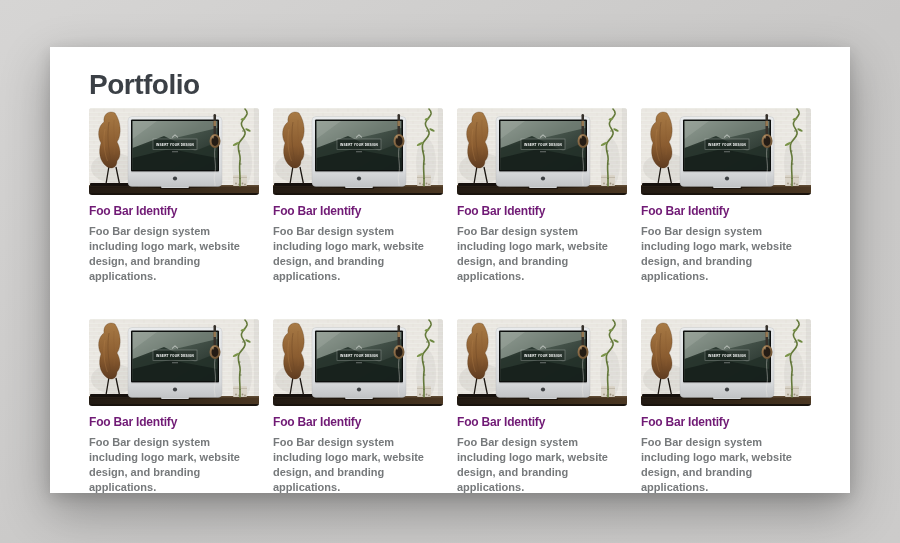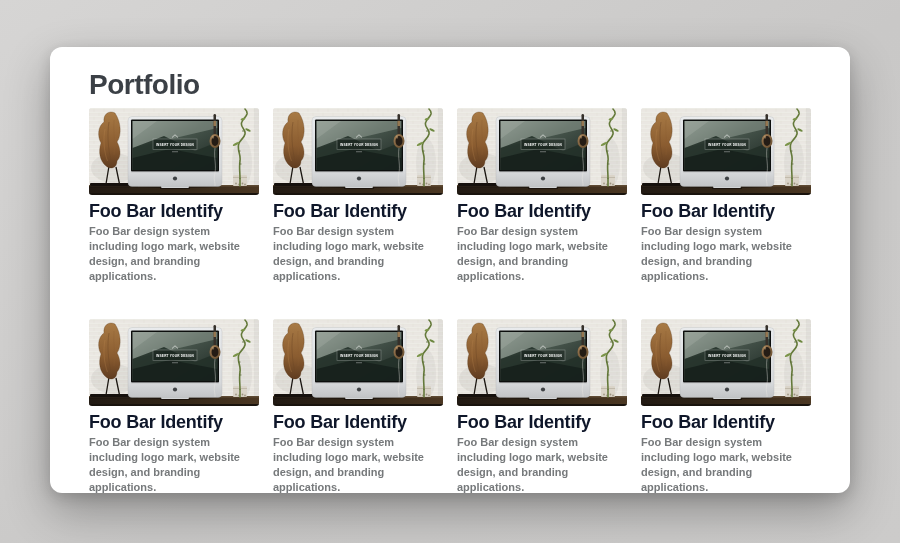--- a/index.html
+++ b/index.html
@@ -7,42 +7,41 @@
   body {
     font-family:"Liberation Sans", sans-serif;
     background:linear-gradient(145deg,#d6d5d4 0%,#c9c8c7 55%,#cccbca 100%);
     position:relative;
   }
   .panel {
     position:absolute; left:50px; top:47px; width:800px; height:446px;
     background:#ffffff;
     box-shadow:0 18px 45px rgba(0,0,0,.30), 0 4px 14px rgba(0,0,0,.14);
     padding:0 39px;
-    border-radius:12px;
   }
   h1.page-title {
     margin:24px 0 9px;
     font-size:28px; line-height:28px; font-weight:700;
     letter-spacing:-0.5px; color:#3b4046;
   }
   .grid {
     display:grid;
     grid-template-columns:repeat(4,1fr);
     column-gap:14px; row-gap:35px;
   }
   .item { min-width:0; }
   .thumb {
     width:100%; height:87px; border-radius:3px; overflow:hidden;
     display:block; cursor:pointer; background:#e9e6e1;
   }
   .thumb svg { display:block; width:100%; height:100%; }
   .item-title {
     margin:6px 0 3px;
-    font-size:18px; line-height:20px; font-weight:700;
-    color:#0f172a; letter-spacing:-0.2px; cursor:pointer;
+    font-size:12px; line-height:20px; font-weight:700;
+    color:#701a75; letter-spacing:-0.2px; cursor:pointer;
   }
   .item-desc {
     font-size:11px; line-height:15px; color:#76797b; letter-spacing:0;font-weight:bold;
   }
   .defs-holder { position:absolute; width:0; height:0; overflow:hidden; }
 </style>
 </head>
 <body>
 
 <svg class="defs-holder" aria-hidden="true">

